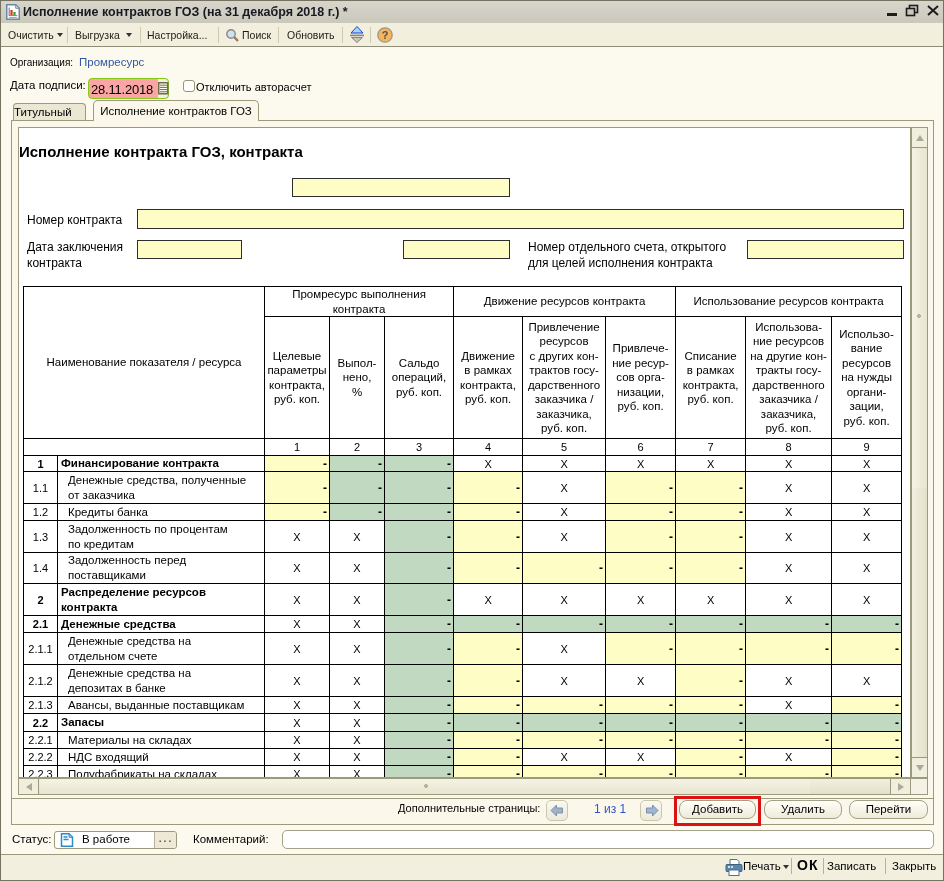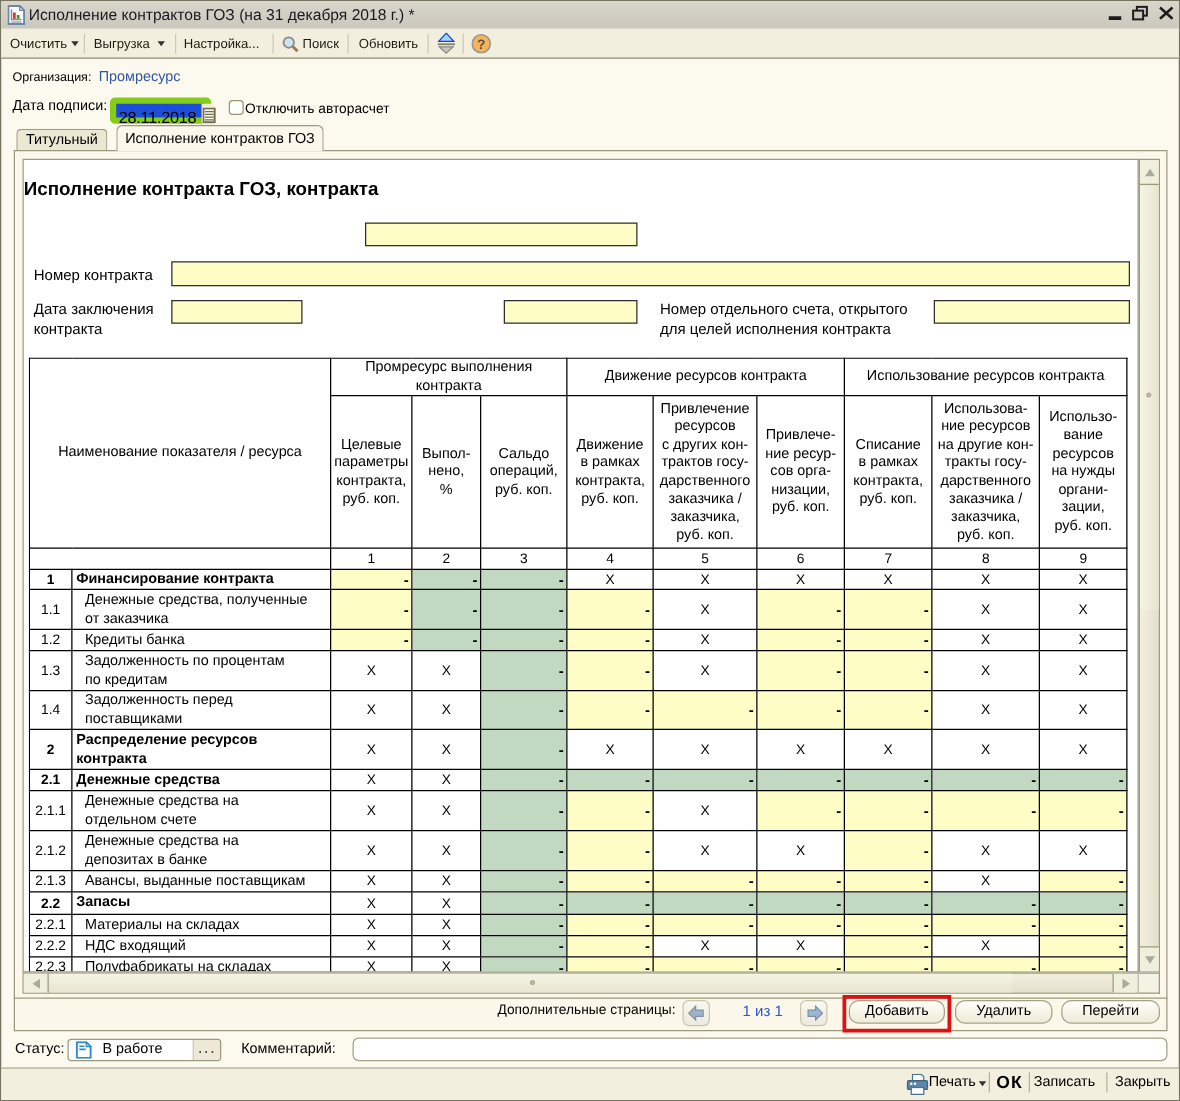--- a/index.html
+++ b/index.html
@@ -23,21 +23,21 @@
 </style></head><body>
 <div class="a" style="left:0;top:0;width:942px;height:22px;background:linear-gradient(#d8d5cb,#cac7bb)">
 <svg class="a" style="left:5px;top:3px" width="14" height="16">
 <path d="M0.75 0.75 h9 l3.5 3.5 v10.9 h-12.5 Z" fill="#fdfdfd" stroke="#6d87a8" stroke-width="1.5"></path>
 <path d="M9.75 0.75 l3.5 3.5 h-3.5 Z" fill="#dce6f0" stroke="#6d87a8" stroke-width="1"></path>
 <path d="M3.2 3.5 v8 h8" stroke="#8a8a8a" stroke-width="1.2" fill="none"></path>
 <rect x="4.4" y="6" width="2.2" height="5" fill="#e03826"></rect>
 <rect x="7.4" y="8" width="2.2" height="3" fill="#2ea02e"></rect>
 <path d="M3 13.5 h8" stroke="#9aaabd" stroke-width="1.2"></path>
 </svg>
-<div class="a" style="left:22px;top:0;height:36px;line-height:22px;font-size:12.5px;font-weight:normal;color:#191922">Исполнение контрактов ГОЗ (на 31 декабря 2018 г.) *</div>
+<div class="a" style="left:22px;top:0;height:36px;line-height:22px;font-size:12.5px;font-weight:bold;color:#191922">Исполнение контрактов ГОЗ (на 31 декабря 2018 г.) *</div>
 <div class="a" style="left:886px;top:12px;width:10px;height:3px;background:#1c1c1c"></div>
 <svg class="a" style="left:904px;top:3px" width="15" height="13">
 <rect x="4.5" y="1.5" width="8" height="7" fill="none" stroke="#1c1c1c" stroke-width="1.6"></rect>
 <rect x="1.5" y="4.5" width="8" height="7" fill="#cac7bb" stroke="#1c1c1c" stroke-width="1.6"></rect>
 </svg>
 <svg class="a" style="left:926px;top:4px" width="12" height="11">
 <path d="M1 1 L11 10 M11 1 L1 10" stroke="#1c1c1c" stroke-width="2"></path>
 </svg>
 </div>
 <div class="a" style="left:0;top:22px;width:942px;height:24px;background:#f2efdf;border-bottom:1px solid #8f8d77">
@@ -64,32 +64,32 @@
 </svg>
 <div class="sep" style="left:369px"></div>
 <svg class="a" style="left:376px;top:4px" width="16" height="16">
 <circle cx="8" cy="8" r="7.2" fill="#f5b45f" stroke="#9a9888" stroke-width="1.3"></circle>
 <text x="8" y="12" font-size="11" font-weight="bold" fill="#55513e" text-anchor="middle" font-family="Liberation Sans">?</text>
 </svg>
 </div>
 <div class="lbl" style="left:9px;top:56px;font-size:10px">Организация:</div>
 <div class="lbl" style="left:78px;top:55px;font-size:11.5px;color:#3057a2">Промресурс</div>
 <div class="lbl" style="left:9px;top:78px;font-size:11.5px">Дата подписи:</div>
-<div class="a" style="left:87px;top:77px;width:81px;height:21px;background:#1d4ed8;border:5px solid #84cc16;border-radius:4px">
+<div class="a" style="left:87px;top:77px;width:81px;height:21px;background:#fca5a5;border:1px solid #84cc16;border-radius:4px">
 <div class="lbl" style="left:2px;top:3px;font-size:13px;letter-spacing:-0.2px">28.11.2018</div>
 <div class="a" style="left:68px;top:0;width:11px;height:19px;background:#f1efdf;border-left:1px solid #c6c3a8;border-radius:0 4px 4px 0">
 <svg class="a" style="left:0px;top:3px" width="11" height="13">
 <rect x="0.75" y="0.75" width="9" height="11" fill="#fdfcf5" stroke="#716d49" stroke-width="1.5"></rect>
 <path d="M2 3.2 h7 M2 5.4 h7 M2 7.6 h7 M2 9.8 h7" stroke="#716d49" stroke-width="1"></path>
 </svg>
 </div>
 </div>
 <div class="a" style="left:182px;top:79px;width:12px;height:12px;background:#fff;border:1px solid #999672;border-radius:3px"></div>
 <div class="lbl" style="left:195px;top:80px;font-size:11px">Отключить авторасчет</div>
-<div class="a" style="left:12px;top:102px;width:73px;height:18px;background:#eae7d2;border:1px solid #9c9a7c;border-bottom:none;border-radius:4px 4px 0 0;text-align:center;font-size:11.5px;line-height:17px">Титульный</div>
+<div class="a" style="left:12px;top:102px;width:73px;height:18px;background:#eae7d2;border:1px solid #9c9a7c;border-bottom:none;border-radius:4px 4px 0 0;text-align:left;font-size:11.5px;line-height:17px">Титульный</div>
 <div class="a" style="left:92px;top:99px;width:166px;height:21px;background:#fbf8eb;border:1px solid #9c9a7c;border-bottom:none;border-radius:5px 5px 0 0;text-align:center;font-size:11.5px;line-height:20px;z-index:3">Исполнение контрактов ГОЗ</div>
 <div class="a" style="left:10px;top:119px;width:923px;height:705px;background:#fbf8eb;border:1px solid #9c9a7c;z-index:2"></div>
 <div class="a" style="left:10px;top:797px;width:923px;height:1px;background:#9c9a7c;z-index:2"></div>
 <div class="a" style="left:17px;top:126px;width:893px;height:651px;background:#fff;border:1px solid #9c9a7c;overflow:hidden;z-index:4">
 <div class="a" style="left:0;top:14.5px;width:100%;text-align:left;font-size:15px;font-weight:bold">Исполнение контракта ГОЗ, контракта</div>
 <div class="fld" style="left:273px;top:50px;width:218px;height:19px"></div>
 <div class="lbl" style="left:8px;top:85px">Номер контракта</div>
 <div class="fld" style="left:118px;top:81px;width:767px;height:20px"></div>
 <div class="lbl" style="left:8px;top:112px;line-height:15.5px;white-space:normal">Дата заключения<br>контракта</div>
 <div class="fld" style="left:118px;top:112px;width:105px;height:19px"></div>

